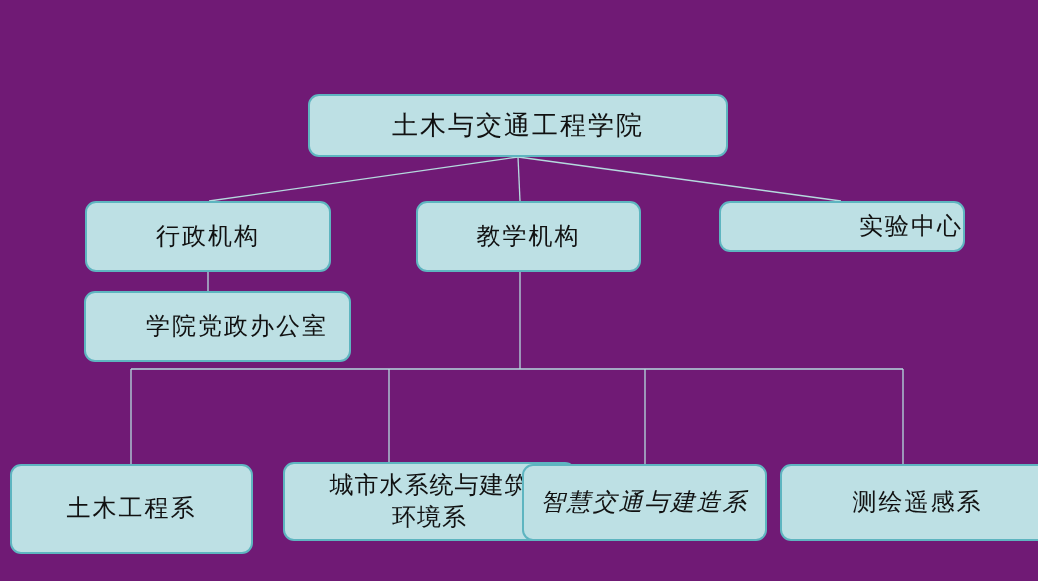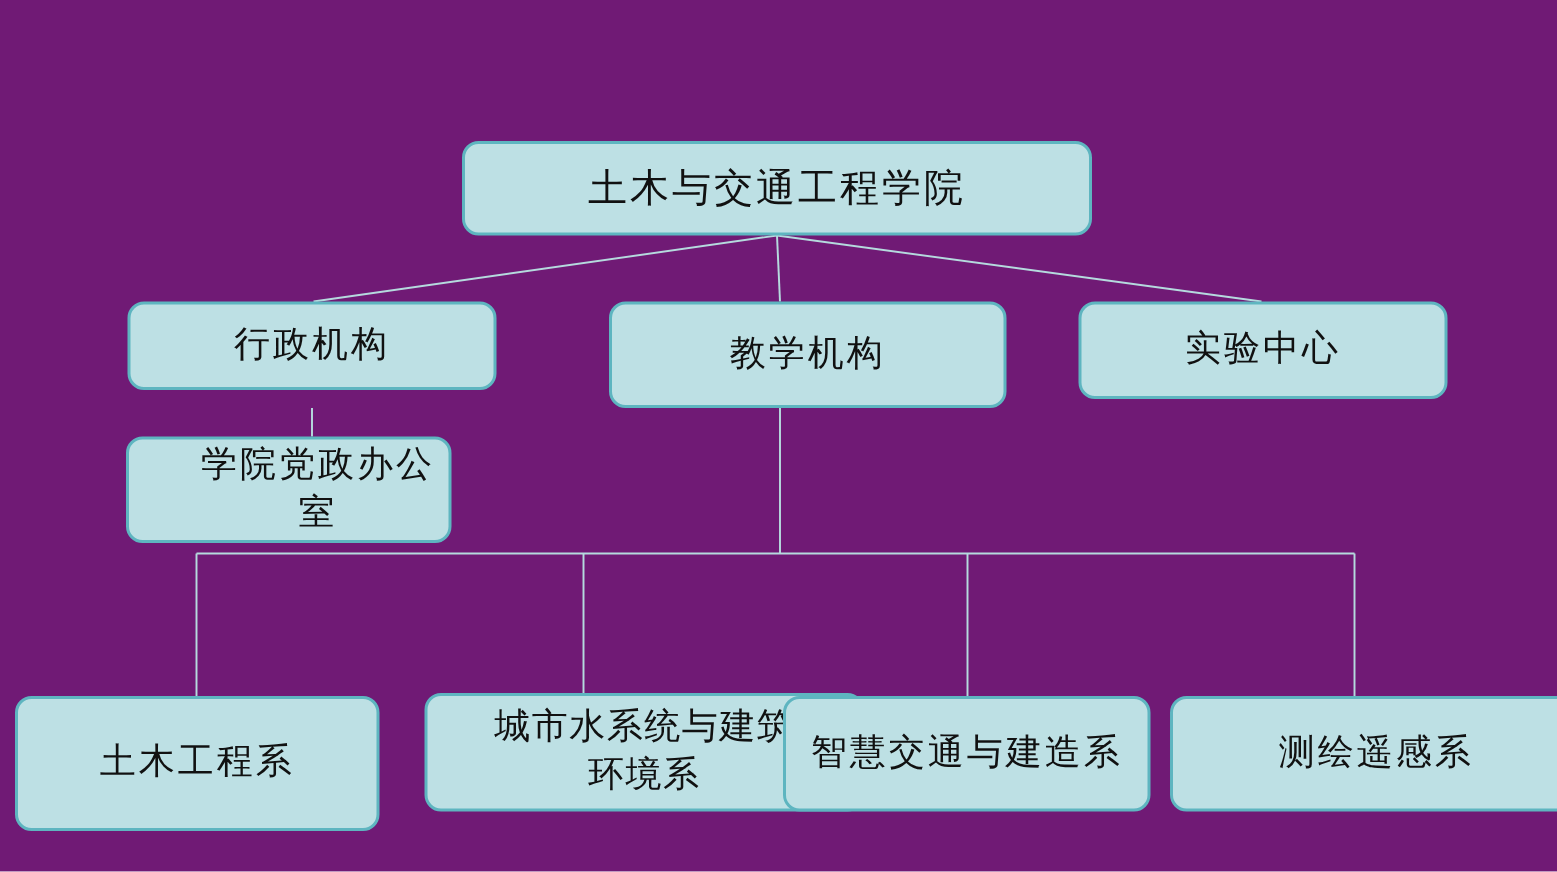--- a/index.html
+++ b/index.html
@@ -38,27 +38,27 @@
     border-radius: 11px;
     display: flex;
     align-items: center;
     justify-content: center;
     text-align: center;
     font-size: 24px;
     letter-spacing: 2px;
     line-height: 1.3;
   }
   .node-root     { left: 308px; top:  94px; width: 420px; height: 63px; font-size: 26px; }
-  .node-admin    { left:  85px; top: 201px; width: 246px; height: 59px; }
-  .node-teaching { left: 406px; top: 201px; width: 265px; height: 71px; }
-  .node-lab      { left: 719px; top: 201px; width: 246px; height: 65px; }
-  .node-party    { left:  84px; top: 291px; width: 217px; height: 71px; padding-left: 39px; }
+  .node-admin    { left:  85px; top: 201px; width: 246px; height: 71px; }
+  .node-teaching { left: 416px; top: 201px; width: 225px; height: 71px; }
+  .node-lab      { left: 719px; top: 201px; width: 246px; height: 51px; justify-content: flex-end; }
+  .node-party    { left:  84px; top: 291px; width: 267px; height: 71px; padding-left: 39px; }
   .node-dept1    { left:  10px; top: 464px; width: 243px; height: 90px; }
   .node-dept2    { left: 263px; top: 462px; width: 293px; height: 79px; margin-left: 20px; }
-  .node-dept3    { left: 522px; top: 464px; width: 245px; height: 77px; }
+  .node-dept3    { left: 522px; top: 464px; width: 245px; height: 77px; font-style: italic; }
   .node-dept4    { left: 780px; top: 464px; width: 275px; height: 77px; }
   .node-label { display: block; }
   .node-dept2 .node-label {
     width: 200px;
     margin: 0 auto;
     letter-spacing: 1px;
   }
 </style>
 </head>
 <body>

